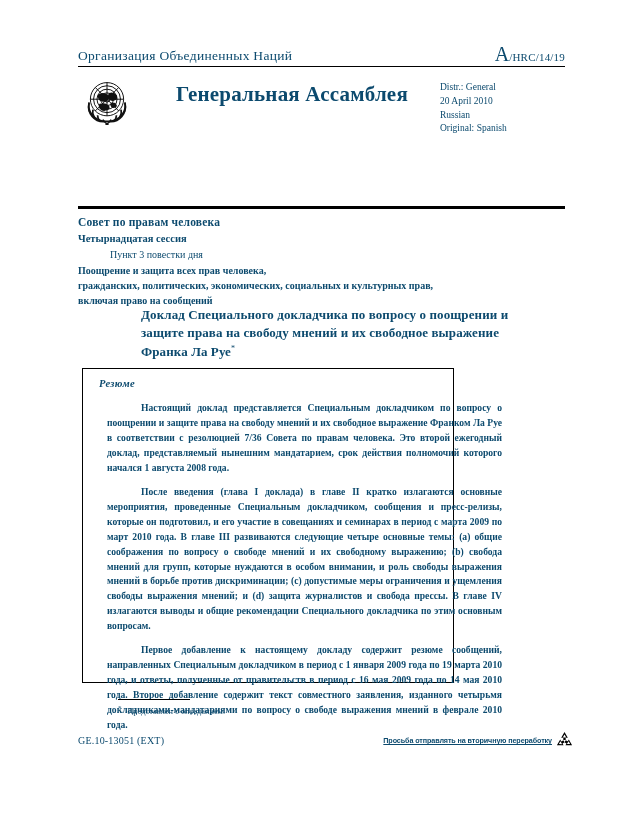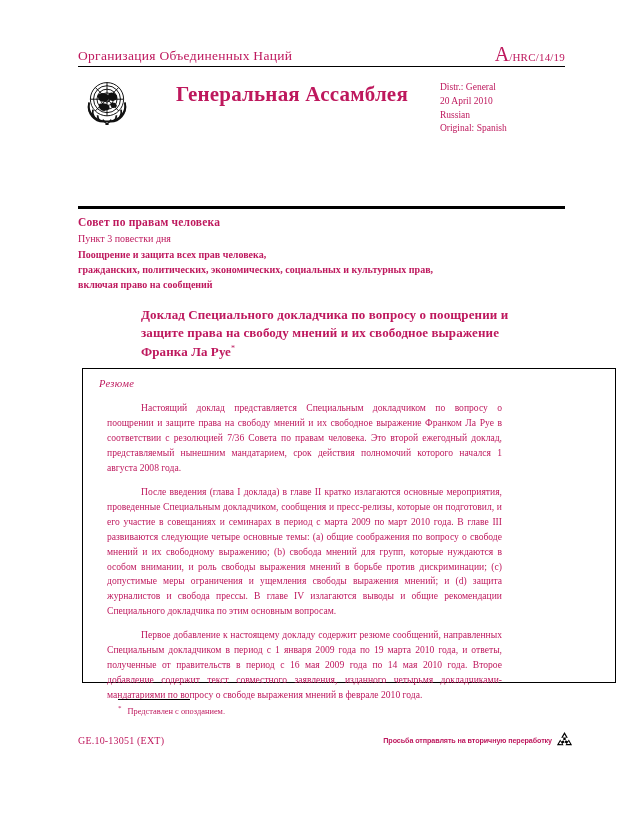--- a/index.html
+++ b/index.html
@@ -7,21 +7,21 @@
     padding: 0;
     background: #8e8e8e;
   }
   .page {
     position: relative;
     width: 640px;
     height: 828px;
     background: #ffffff;
     overflow: hidden;
     font-family: "Liberation Serif", "DejaVu Serif", serif;
-    color: #be185d;
+    color: #0c4a6e;
   }
 
   
   .masthead {
     position: absolute;
     left: 78px;
     top: 44px;
     width: 487px;
   }
   .org-row {
@@ -107,21 +107,21 @@
   }
   .session .s-head {
     font-weight: bold;
     font-size: 11.5px;
     letter-spacing: 0.2px;
   }
   .session .s-sub {
     font-weight: bold;
     font-size: 10.5px;
   }
-  .session .s-line { font-size: 10px; }
+  .session .s-line { font-size: 10px; margin-left: 32px; }
   .session .s-bold { font-weight: bold; font-size: 10px; }
 
   
   .report-title {
     position: absolute;
     left: 141px;
     top: 306px;
     width: 390px;
     font-size: 13px;
     font-weight: bold;
@@ -132,24 +132,25 @@
     font-size: 8px;
     vertical-align: super;
     font-weight: normal;
   }
 
   
   .summary-box {
     position: absolute;
     left: 82px;
     top: 368px;
-    width: 534px;
+    width: 372px;
     height: 315px;
     border: 1px solid #000;
     box-sizing: border-box;
+    font-weight: bold;
   }
   .summary-label {
     position: absolute;
     left: 16px;
     top: 9px;
     font-size: 10.5px;
     font-style: italic;
     font-family: "Liberation Serif", "DejaVu Serif", serif;
     letter-spacing: 0.4px;
   }
@@ -207,20 +208,21 @@
     display: flex;
     align-items: center;
     gap: 3px;
   }
   .recycle-text {
     font-size: 7.2px;
     font-weight: bold;
     letter-spacing: -0.1px;
     white-space: nowrap;
     font-family: "Liberation Sans", sans-serif;
+    text-decoration: underline;
   }
   .recycle-mark {
     width: 19px;
     height: 19px;
     flex: 0 0 19px;
   }
 </style>
 </head>
 <body>
 
@@ -277,20 +279,21 @@
       <div>20 April 2010</div>
       <div>Russian</div>
       <div>Original: Spanish</div>
     </div>
   </div>
 
   <div class="rule-thick"></div>
 
   <div class="session">
     <div class="s-head">Совет по правам человека</div>
+    <div class="s-sub">Четырнадцатая сессия</div>
     <div class="s-line">Пункт 3 повестки дня</div>
     <div class="s-bold">Поощрение и защита всех прав человека,</div>
     <div class="s-bold">гражданских, политических, экономических, социальных и культурных прав,</div>
     <div class="s-bold">включая право на сообщений</div>
   </div>
 
   <div class="report-title">
     <span>Доклад Специального докладчика по вопросу о поощрении и защите права на свободу мнений и их свободное выражение Франка Ла Руе</span><span class="star">*</span>
   </div>
 

